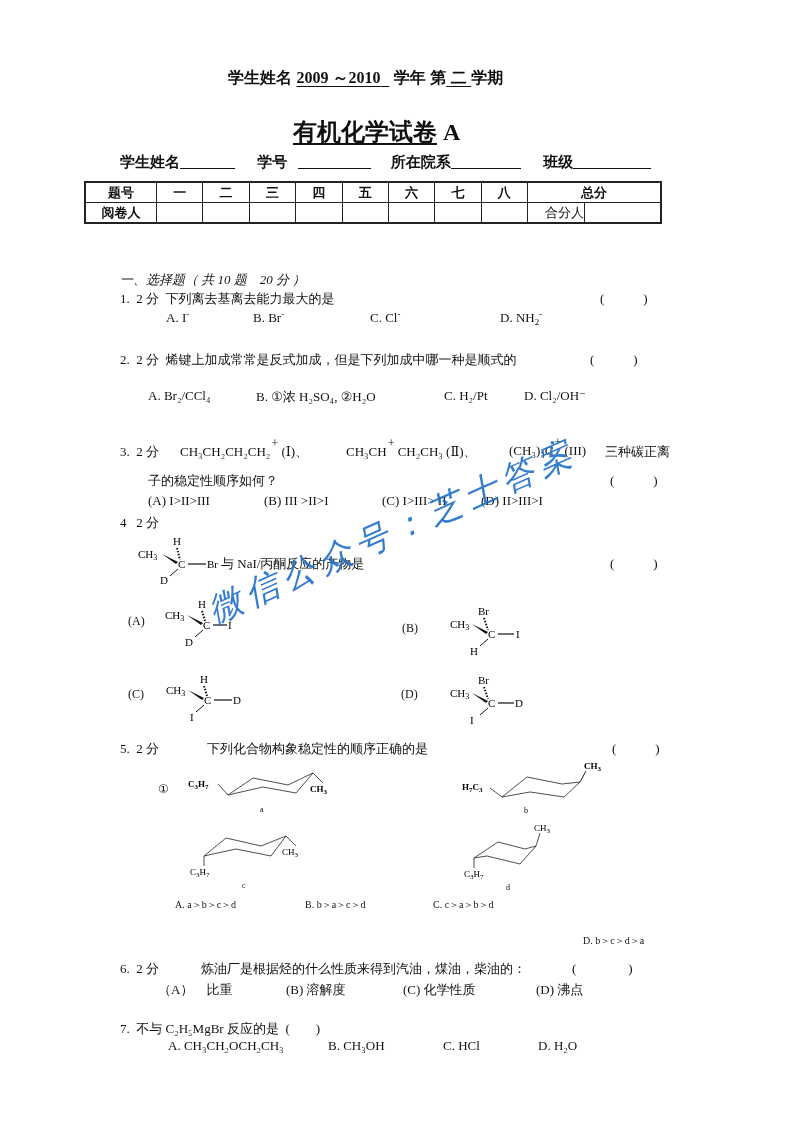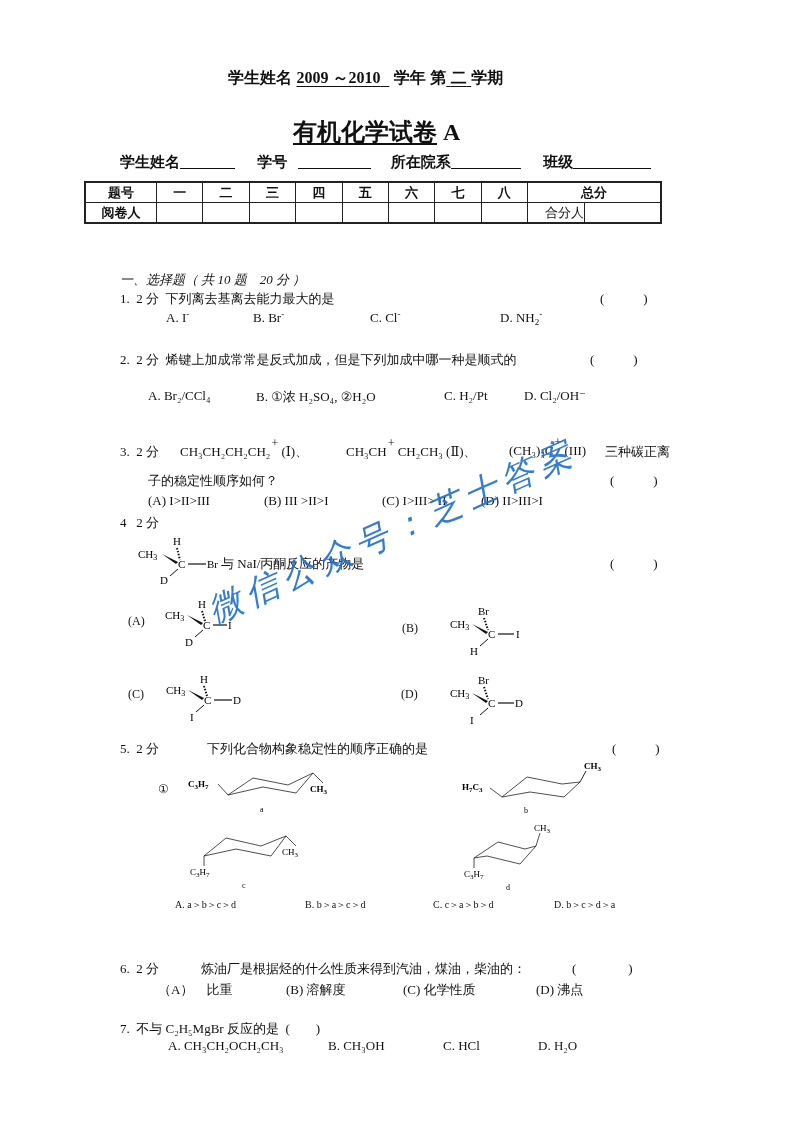--- a/index.html
+++ b/index.html
@@ -252,21 +252,21 @@
   <polyline points="12,40 36,24 63,31 74,28 58,46 25,38 12,40" fill="none" stroke="#222" stroke-width="0.8"></polyline>
   <line x1="12" y1="40" x2="12" y2="50" stroke="#222" stroke-width="0.8"></line>
   <text x="2" y="59" font-size="9">C<tspan font-size="7" dy="2">3</tspan><tspan dy="-2">H</tspan><tspan font-size="7" dy="2">7</tspan></text>
   <text x="44" y="72" font-size="8">d</text>
 </svg>
 
 <div class="abs" style="left:175px; top:898px; font-size:10px;">
   <span style="position:absolute; left:0;">A. a＞b＞c＞d</span>
   <span style="position:absolute; left:130px;">B. b＞a＞c＞d</span>
   <span style="position:absolute; left:258px;">C. c＞a＞b＞d</span>
-  <span style="position:absolute; left:379px;">D. b＞c＞d＞a</span>
+  <span style="position:absolute; left:408px;margin-top:36px;">D. b＞c＞d＞a</span>
 </div>
 
 <div class="abs q" style="left:120px; top:960px;">
   <span>6.</span>&nbsp;
   <span>2 分</span>
 </div>
 <div class="abs q" style="left:201px; top:960px;">炼油厂是根据烃的什么性质来得到汽油，煤油，柴油的：</div>
 <div class="abs q" style="left:572px; top:960px;">(　　　　)</div>
 <div class="abs q" style="left:158px; top:981px;">
   <span style="position:absolute; left:0;">（A）　比重</span>

